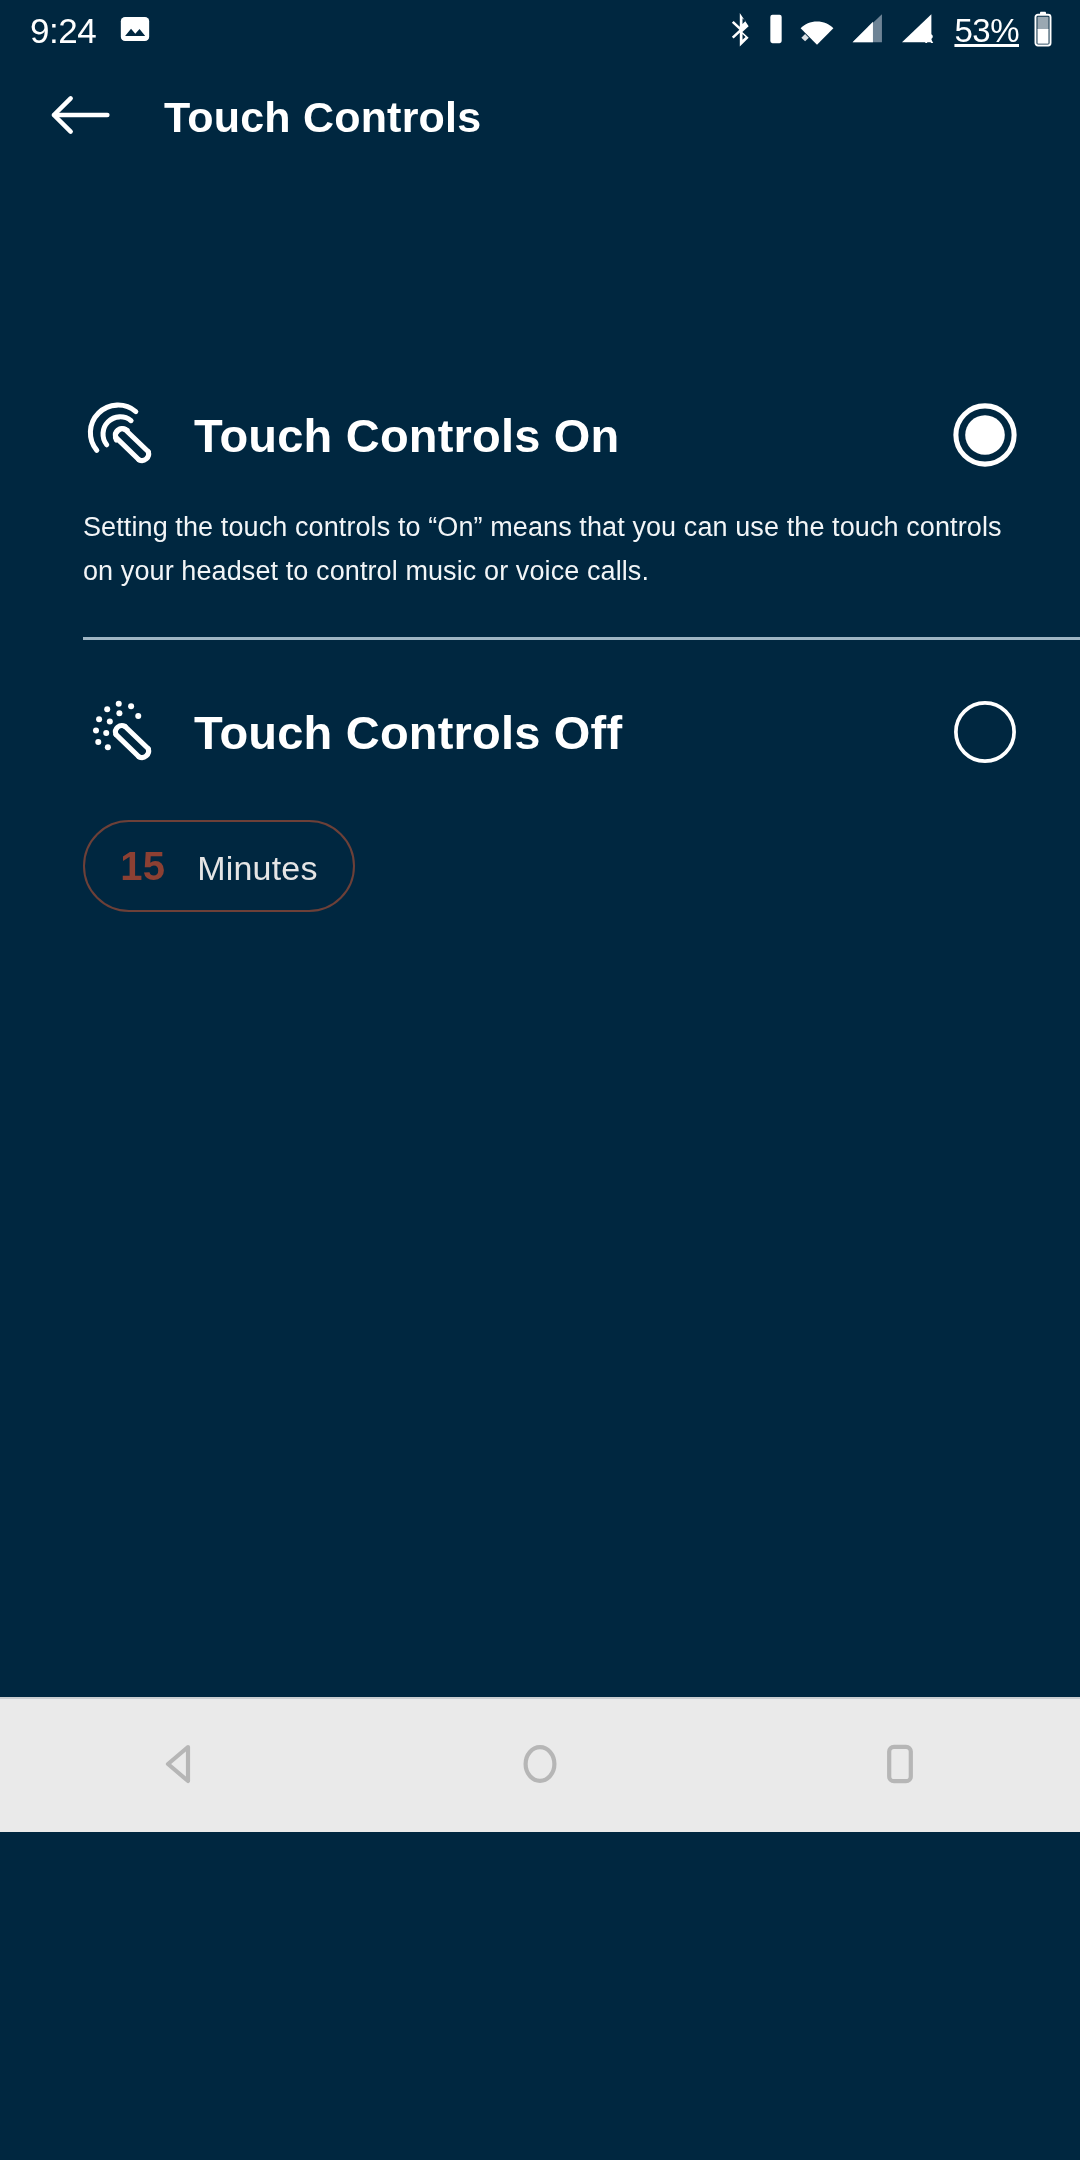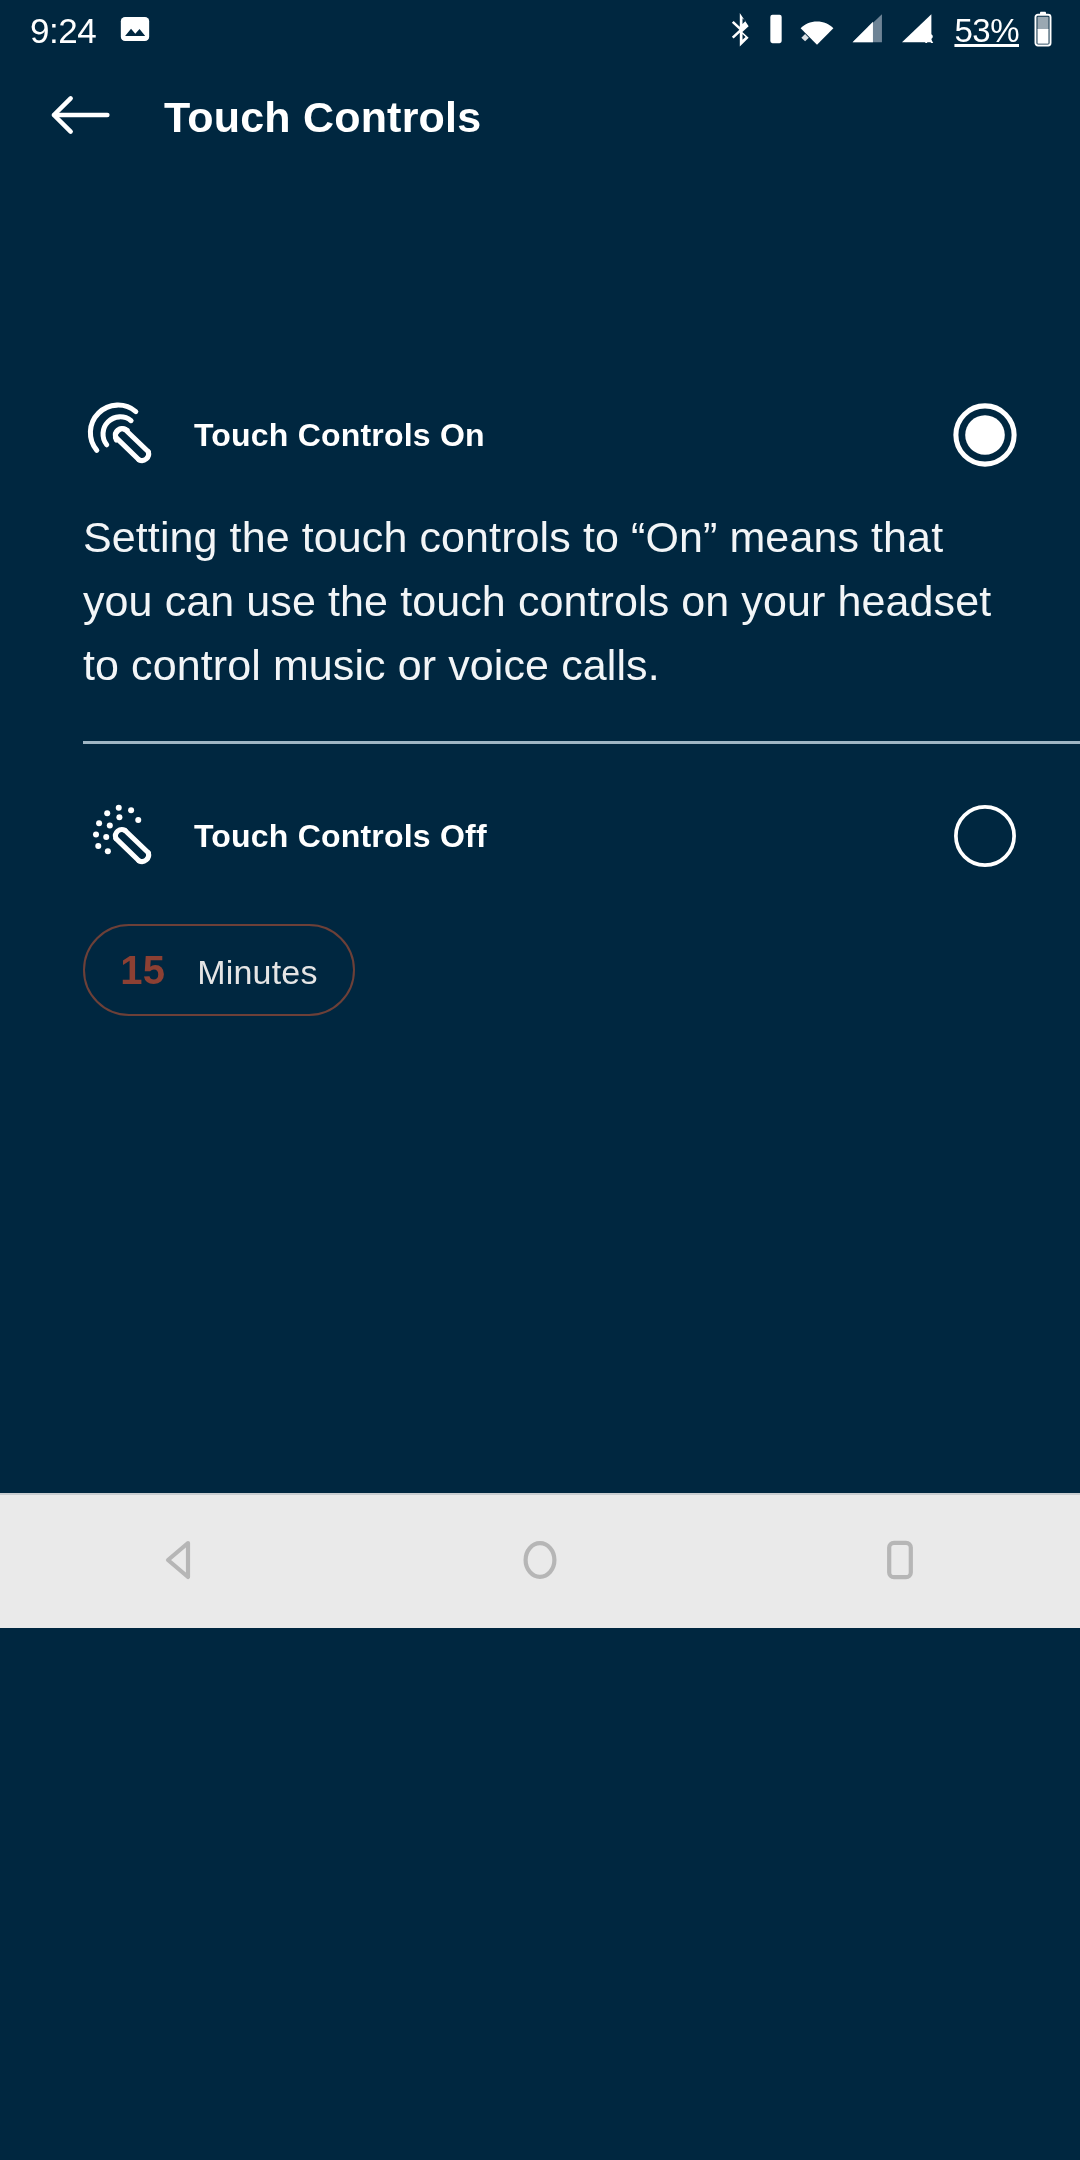--- a/index.html
+++ b/index.html
@@ -4,21 +4,21 @@
 <style>
   * { margin:0; padding:0; box-sizing:border-box; }
   html, body {
     width:1080px; height:2160px;
     background:#002740;
     font-family:"Liberation Sans", sans-serif;
     overflow:hidden;
   }
   #screen {
     position:relative;
-    width:1080px; height:1628px;
+    width:1080px; height:1832px;
     background:#002740;
     display:flex; flex-direction:column;
   }
 
   
   #status-bar {
     height:62px; flex:0 0 62px;
     display:flex; align-items:center;
     padding:0 26px 0 30px;
     color:#ffffff;
@@ -54,28 +54,28 @@
     display:flex; align-items:center;
     padding:0 62px 0 83px;
     height:96px;
   }
   .opt-icon {
     width:78px; height:78px;
     display:flex; align-items:center; justify-content:center;
     flex:0 0 78px;
   }
   .opt-title {
-    font-size:32px; font-weight:bold; color:#ffffff;
+    font-size:47px; font-weight:bold; color:#ffffff;
     margin-left:33px; flex:1 1 auto; letter-spacing:0.2px;
   }
   .radio { flex:0 0 auto; width:66px; height:66px; cursor:pointer; }
 
   .option-desc {
     padding:0 60px 0 83px;
-    font-size:43px; line-height:64px;
+    font-size:27px; line-height:44px;
     color:#f2f5f7; letter-spacing:0.1px;
   }
 
   #divider {
     height:3px; background:#9fb6c4;
     margin:44px 0 44px 83px;
   }
 
   
   #duration-wrap { padding:40px 0 0 83px; }

